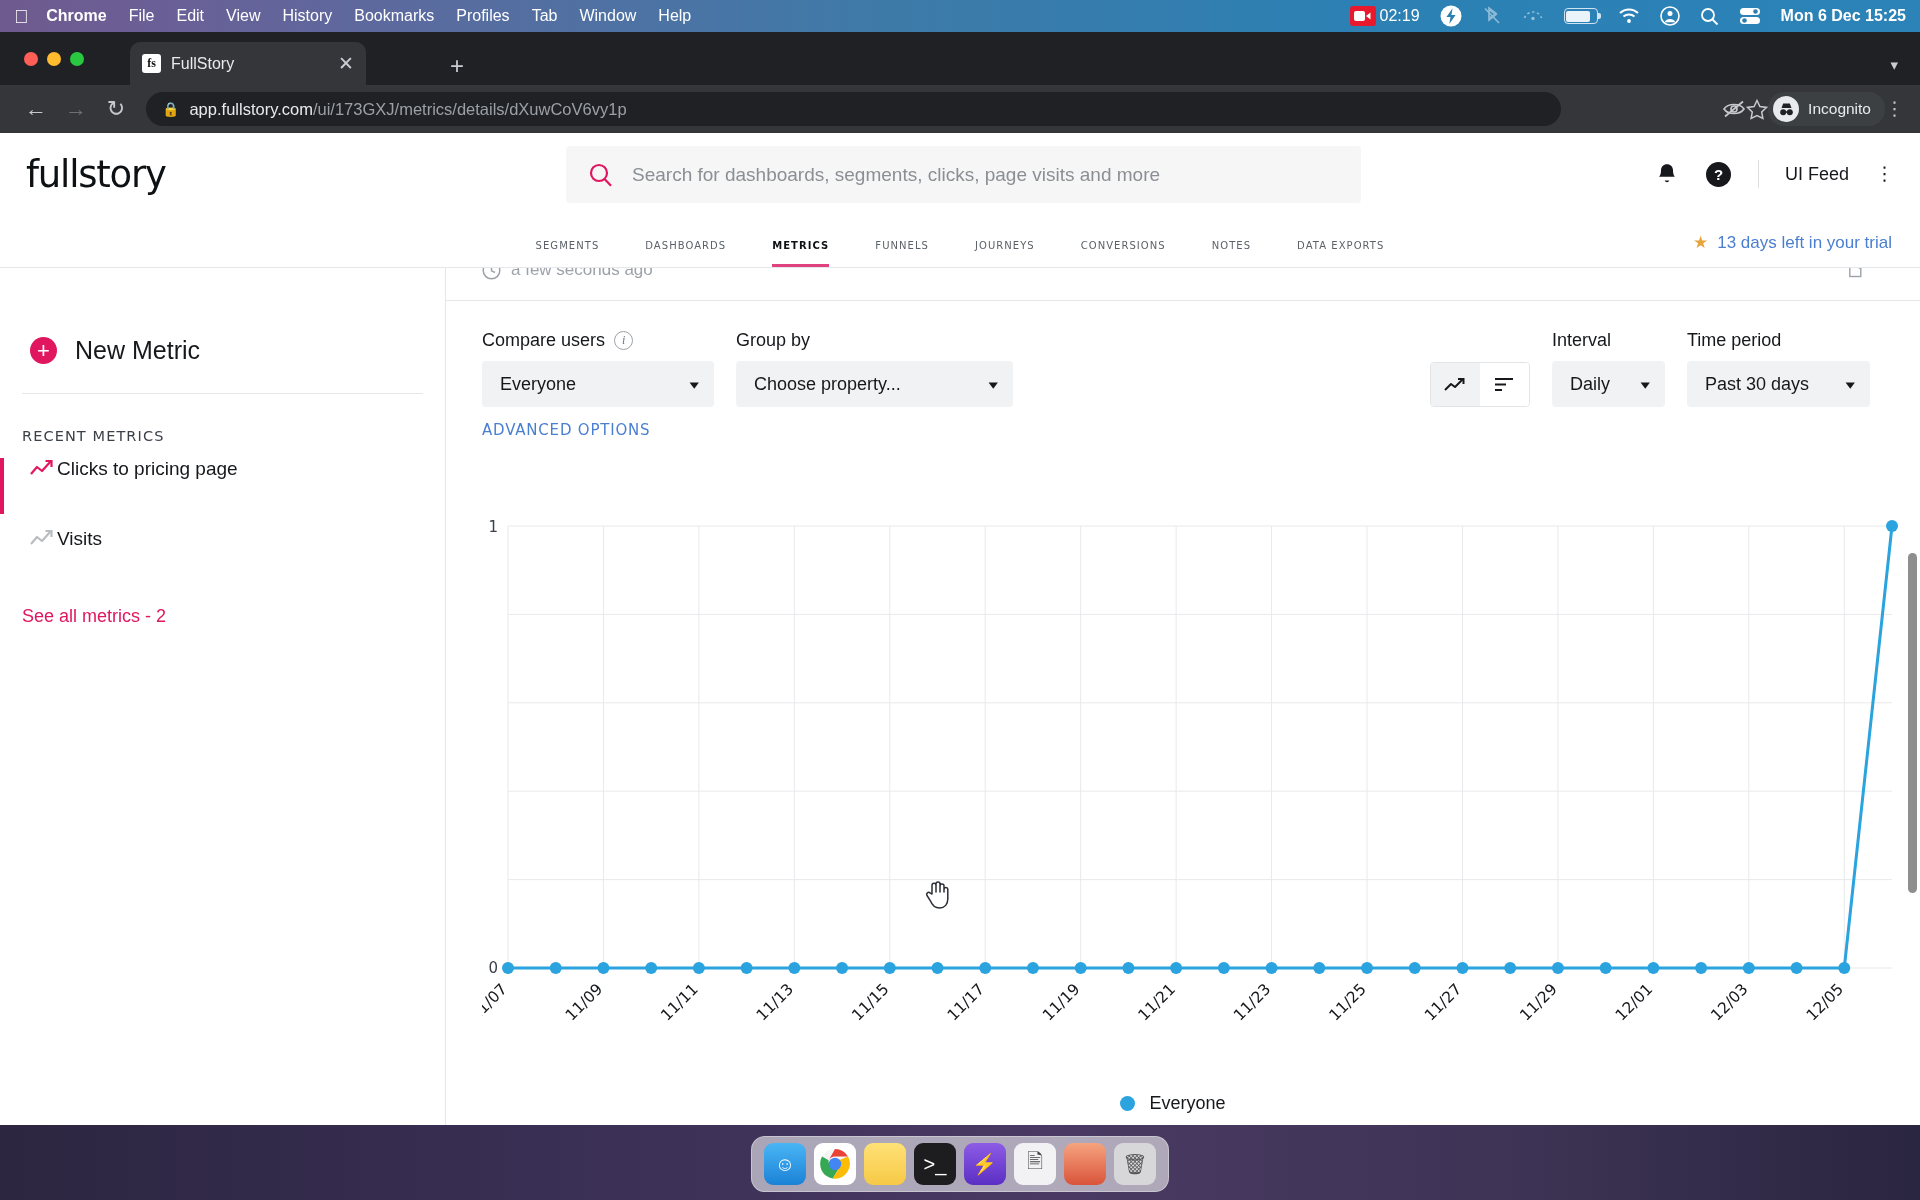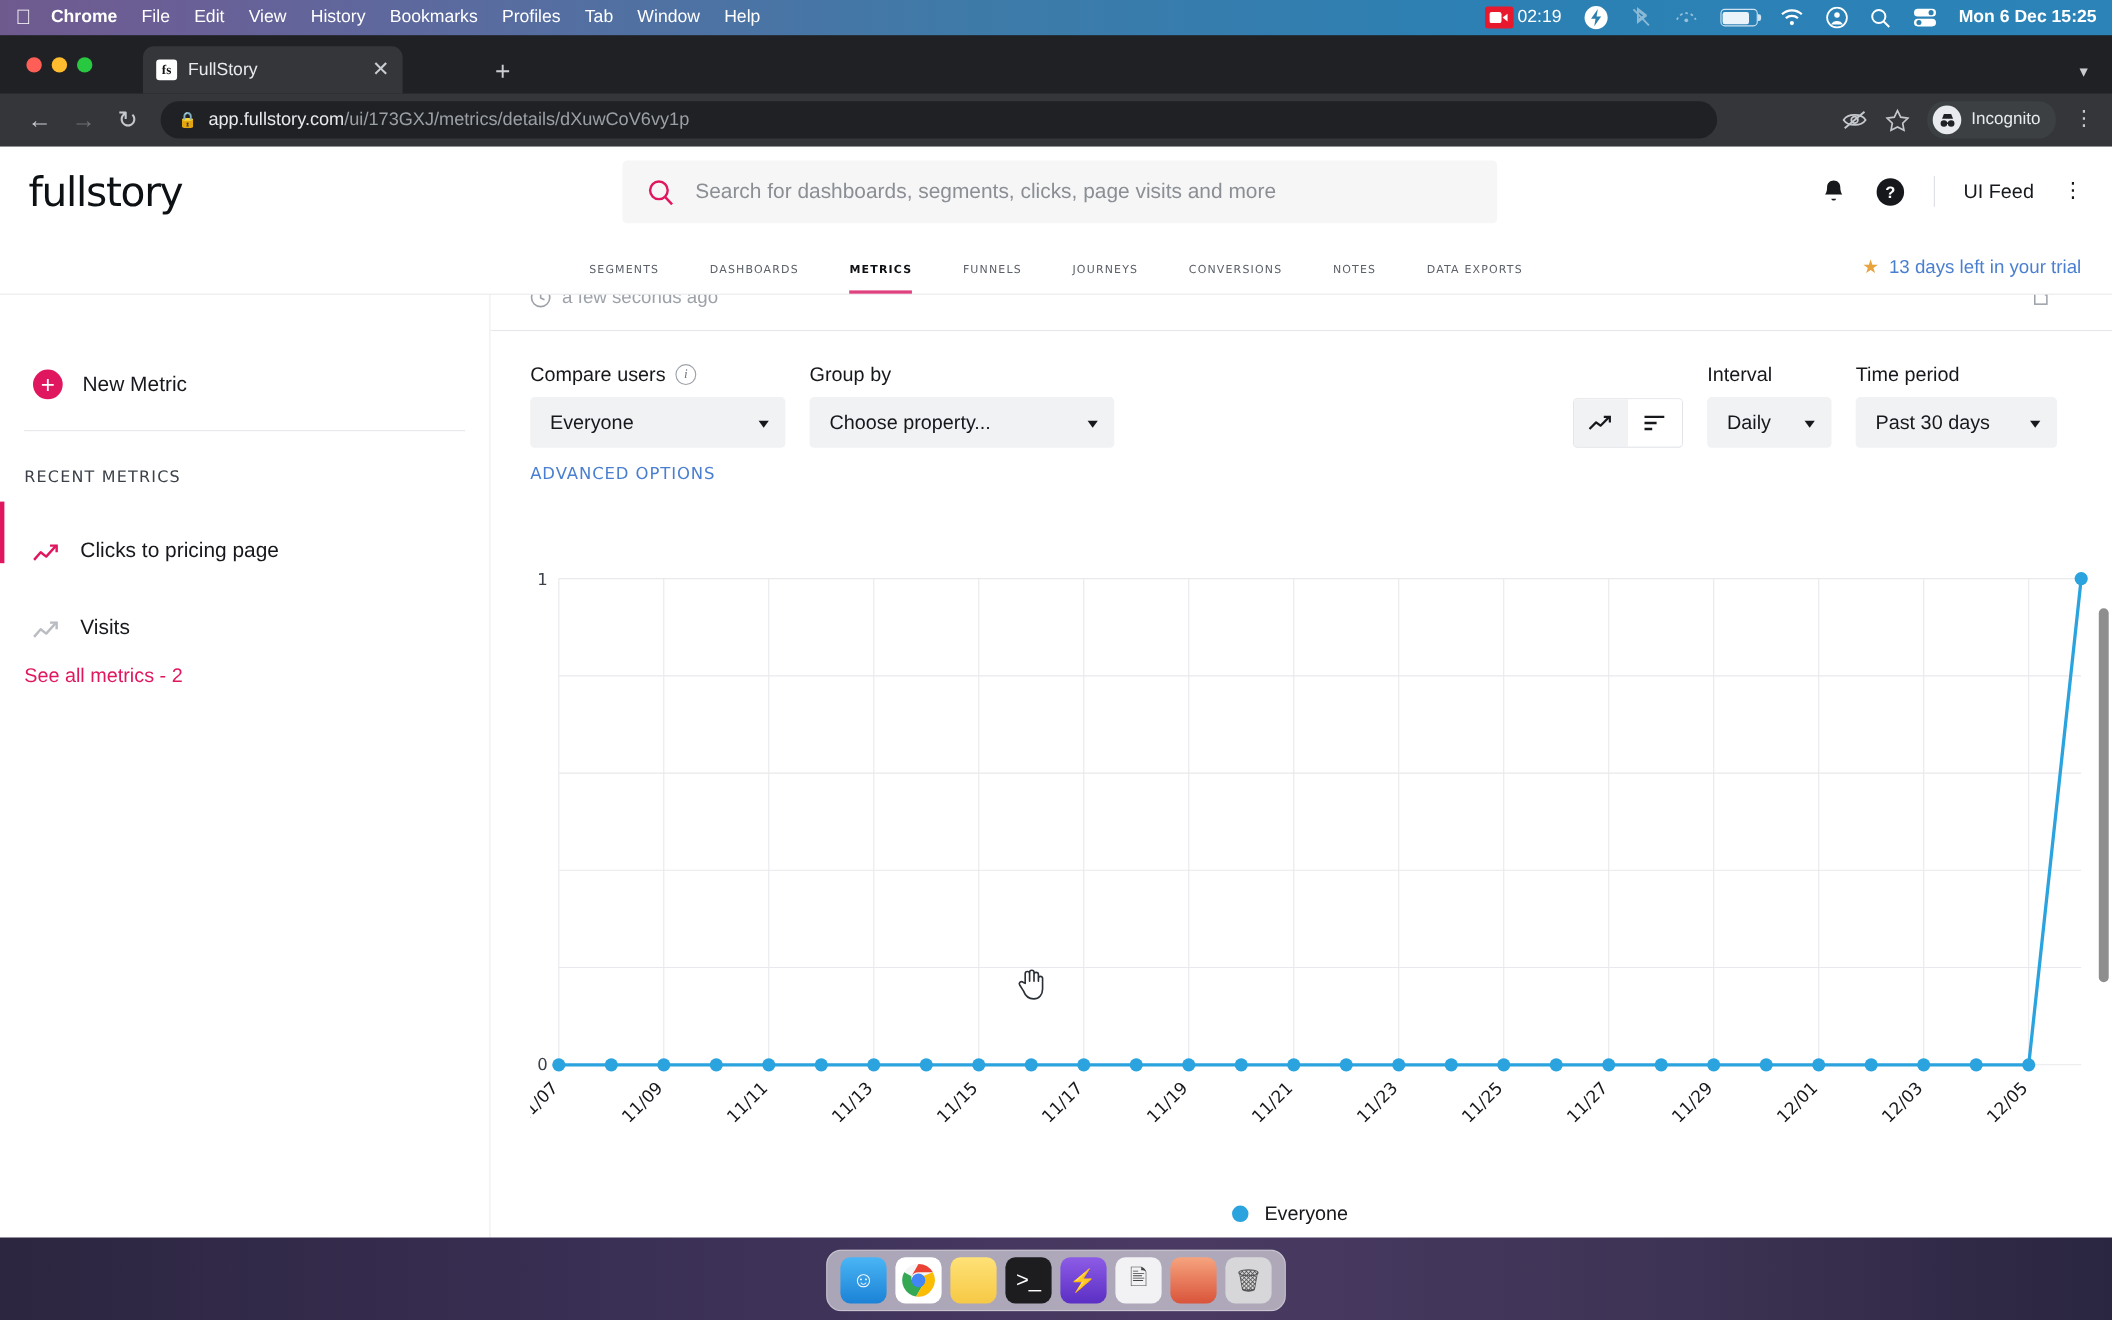--- a/index.html
+++ b/index.html
@@ -73,21 +73,21 @@
   .nav-btn { color: #c5c8cd; font-size: 22px; width: 40px; text-align: center; cursor: pointer; }
   .nav-btn.disabled { color: #6c6f74; }
   .omnibox {
     flex: 1; height: 34px; background: #202124; border-radius: 17px;
     margin: 0 12px 0 10px; display: flex; align-items: center;
     padding: 0 16px; gap: 10px; max-width: 1415px;
   }
   .lock { color: #b9bcc1; font-size: 14px; }
   .url { font-size: 16.5px; color: #9aa0a6; white-space: nowrap; }
   .url b { color: #e8eaed; font-weight: normal; }
-  .omni-right { display: flex; align-items: center; gap: 16px; margin-left: auto; color: #c5c8cd; }
+  .omni-right { display: flex; align-items: center; margin-left: auto; color: #c5c8cd; }
   .incog-pill {
     display: flex; align-items: center; gap: 9px; background: #3c4043;
     border-radius: 16px; padding: 4px 14px 4px 5px;
   }
   .incog-circle {
     width: 26px; height: 26px; background: #e8eaed; border-radius: 50%;
     display: flex; align-items: center; justify-content: center;
   }
   .incog-pill span.lbl { color: #e8eaed; font-size: 15.5px; }
   .kebab { color: #c5c8cd; font-size: 19px; line-height: 0.55; text-align: center; }
@@ -147,28 +147,28 @@
   .find-metric .ph { color: #8b8f94; font-size: 18px; }
   .new-metric {
     display: flex; align-items: center; gap: 18px; margin-top: 40px;
     padding-left: 8px; cursor: pointer;
   }
   .plus-circle {
     width: 27px; height: 27px; border-radius: 50%; background: #e0175f;
     color: #fff; display: flex; align-items: center; justify-content: center;
     font-size: 22px; line-height: 0; font-weight: 300;
   }
-  .new-metric span.lbl { font-size: 19px; color: #16181c; }
+  .new-metric span.lbl { font-size: 25px; color: #16181c; }
   .sb-sep { height: 1px; background: #e6e7ea; margin: 28px 0 0 0; }
   .sb-section {
     font-size: 14.5px; letter-spacing: 1.1px; color: #3c4149;
     margin: 34px 0 0 0; font-family: "DejaVu Sans", sans-serif;
   }
   .metric-item {
-    display: flex; align-items: flex-end; gap: 18px; height: 56px;
+    display: flex; align-items: flex-start; gap: 2px; height: 56px;
     padding-left: 8px; margin-top: 14px; cursor: pointer; position: relative;
   }
   .metric-item.active::before {
     content: ""; position: absolute; left: -22px; top: 0; bottom: 0;
     width: 4px; background: #e0175f;
   }
   .metric-item .lbl { font-size: 19px; color: #16181c; }
   .metric-item.muted .lbl { color: #16181c; }
   .see-all {
     margin-top: 22px; font-size: 18px; color: #e0175f; cursor: pointer; padding-left: 0;

